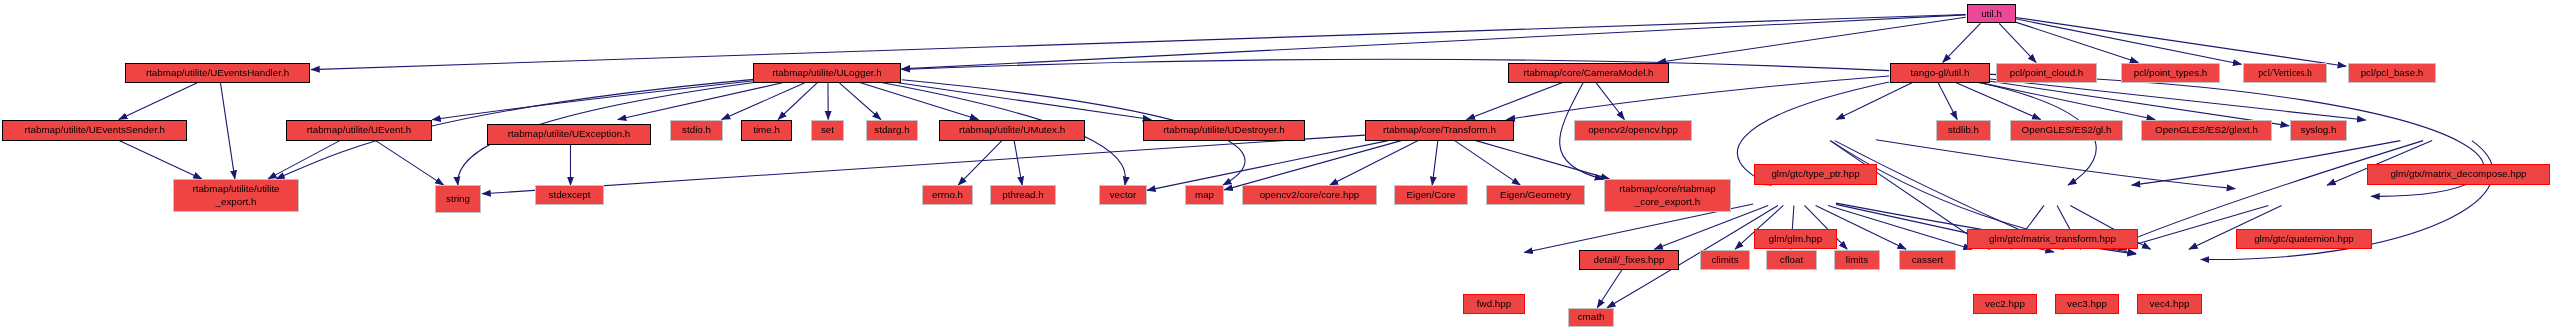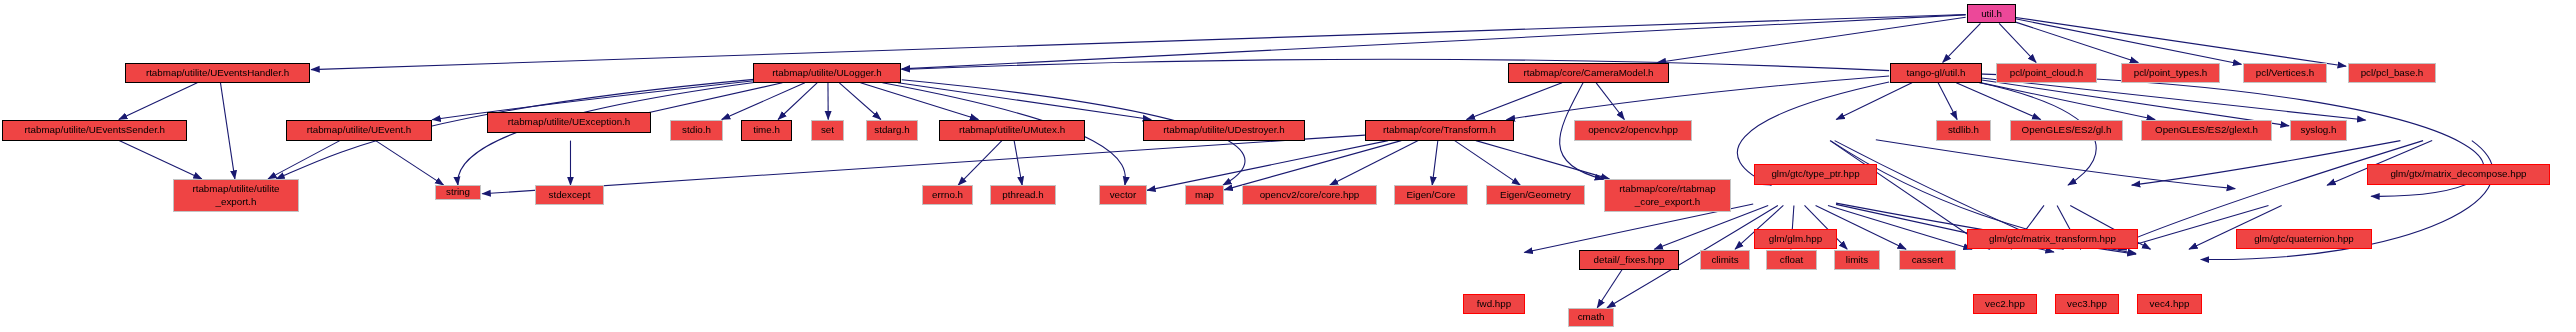--- a/index.html
+++ b/index.html
@@ -98,45 +98,45 @@
         <path d="M3070.5135135135133,180 Q2845,222 2726.6071428571427,237" fill="none" stroke="#191970" stroke-width="1.4" marker-end="url(#arrow)"></path>
         <path d="M3099.5652173913045,180 Q2810,270 2696.8617886178863,319" fill="none" stroke="#191970" stroke-width="1.4" marker-end="url(#arrow)"></path>
         <path d="M3161.916167664671,180 C3260,250 3080,336 2815,332.1092985318108" fill="none" stroke="#191970" stroke-width="1.4" marker-end="url(#arrow)"></path>
       </g>
   </svg>
   <div id="nodes">
       <div class="node root" style="left: 1967px; top: 3.9px; width: 49px; height: 19.6px;">util.h</div>
       <div class="node doc" style="left: 125px; top: 63px; width: 185px; height: 20.3px;">rtabmap/utilite/UEventsHandler.h</div>
       <div class="node doc" style="left: 753px; top: 63px; width: 148px; height: 20.3px;">rtabmap/utilite/ULogger.h</div>
       <div class="node doc" style="left: 1508px; top: 63px; width: 161px; height: 20.3px;">rtabmap/core/CameraModel.h</div>
-      <div class="node doc" style="left: 1890px; top: 63px; width: 92px; height: 20.3px;">tango-gl/util.h</div>
+      <div class="node doc" style="left: 1890px; top: 63px; width: 100px; height: 20.3px;">tango-gl/util.h</div>
       <div class="node ext" style="left: 1996px; top: 63px; width: 101px; height: 20.3px;">pcl/point_cloud.h</div>
       <div class="node ext" style="left: 2121px; top: 63px; width: 99px; height: 20.3px;">pcl/point_types.h</div>
-      <div class="node ext" style="left: 2243px; top: 63px; width: 84px; height: 20.3px;">pcl/Vertices.h</div>
+      <div class="node ext" style="left: 2243px; top: 63px; width: 84px; height: 20.3px; font-family: Liberation Serif, serif;">pcl/Vertices.h</div>
       <div class="node ext" style="left: 2348px; top: 63px; width: 88px; height: 20.3px;">pcl/pcl_base.h</div>
       <div class="node doc" style="left: 2.3px; top: 120px; width: 185px; height: 21px;">rtabmap/utilite/UEventsSender.h</div>
       <div class="node doc" style="left: 286px; top: 120px; width: 146px; height: 21px;">rtabmap/utilite/UEvent.h</div>
-      <div class="node doc" style="left: 487px; top: 112px; width: 164px; height: 21px;">rtabmap/utilite/UException.h</div>
+      <div class="node doc" style="left: 487px; top: 124px; width: 164px; height: 21px;">rtabmap/utilite/UException.h</div>
       <div class="node ext" style="left: 670px; top: 120px; width: 53px; height: 21px;">stdio.h</div>
       <div class="node doc" style="left: 741px; top: 120px; width: 51px; height: 21px;">time.h</div>
       <div class="node ext" style="left: 811px; top: 120px; width: 33px; height: 21px;">set</div>
       <div class="node ext" style="left: 866px; top: 120px; width: 52px; height: 21px;">stdarg.h</div>
       <div class="node doc" style="left: 939px; top: 120px; width: 146px; height: 21px;">rtabmap/utilite/UMutex.h</div>
       <div class="node doc" style="left: 1143px; top: 120px; width: 162px; height: 21px;">rtabmap/utilite/UDestroyer.h</div>
       <div class="node doc" style="left: 1365px; top: 120px; width: 149px; height: 21px;">rtabmap/core/Transform.h</div>
       <div class="node ext" style="left: 1574px; top: 120px; width: 118px; height: 21px;">opencv2/opencv.hpp</div>
       <div class="node trunc" style="left: 1754px; top: 120px; width: 123px; height: 21px;">glm/gtc/type_ptr.hpp</div>
       <div class="node ext" style="left: 1936px; top: 120px; width: 55px; height: 21px;">stdlib.h</div>
       <div class="node ext" style="left: 2010px; top: 120px; width: 113px; height: 21px;">OpenGLES/ES2/gl.h</div>
       <div class="node ext" style="left: 2141px; top: 120px; width: 131px; height: 21px;">OpenGLES/ES2/glext.h</div>
       <div class="node ext" style="left: 2290px; top: 120px; width: 57px; height: 21px;">syslog.h</div>
       <div class="node trunc" style="left: 2367px; top: 120px; width: 183px; height: 21px;">glm/gtx/matrix_decompose.hpp</div>
       <div class="node ext" style="left: 173px; top: 179px; width: 126px; height: 33px;">rtabmap/utilite/utilite
 _export.h</div>
-      <div class="node ext" style="left: 435px; top: 185px; width: 46px; height: 15px;">string</div>
+      <div class="node ext" style="left: 435px; top: 185px; width: 46px; height: 28px;">string</div>
       <div class="node ext" style="left: 535px; top: 185px; width: 69px; height: 20.3px;">stdexcept</div>
       <div class="node ext" style="left: 922px; top: 185px; width: 51px; height: 20.3px;">errno.h</div>
       <div class="node ext" style="left: 990px; top: 185px; width: 66px; height: 20.3px;">pthread.h</div>
       <div class="node ext" style="left: 1099px; top: 185px; width: 48px; height: 20.3px;">vector</div>
       <div class="node ext" style="left: 1185px; top: 185px; width: 39px; height: 20.3px;">map</div>
       <div class="node ext" style="left: 1242px; top: 185px; width: 135px; height: 20.3px;">opencv2/core/core.hpp</div>
       <div class="node ext" style="left: 1394px; top: 185px; width: 74px; height: 20.3px;">Eigen/Core</div>
       <div class="node ext" style="left: 1486px; top: 185px; width: 99px; height: 20.3px;">Eigen/Geometry</div>
       <div class="node ext" style="left: 1604px; top: 179px; width: 127px; height: 33px;">rtabmap/core/rtabmap
 _core_export.h</div>

